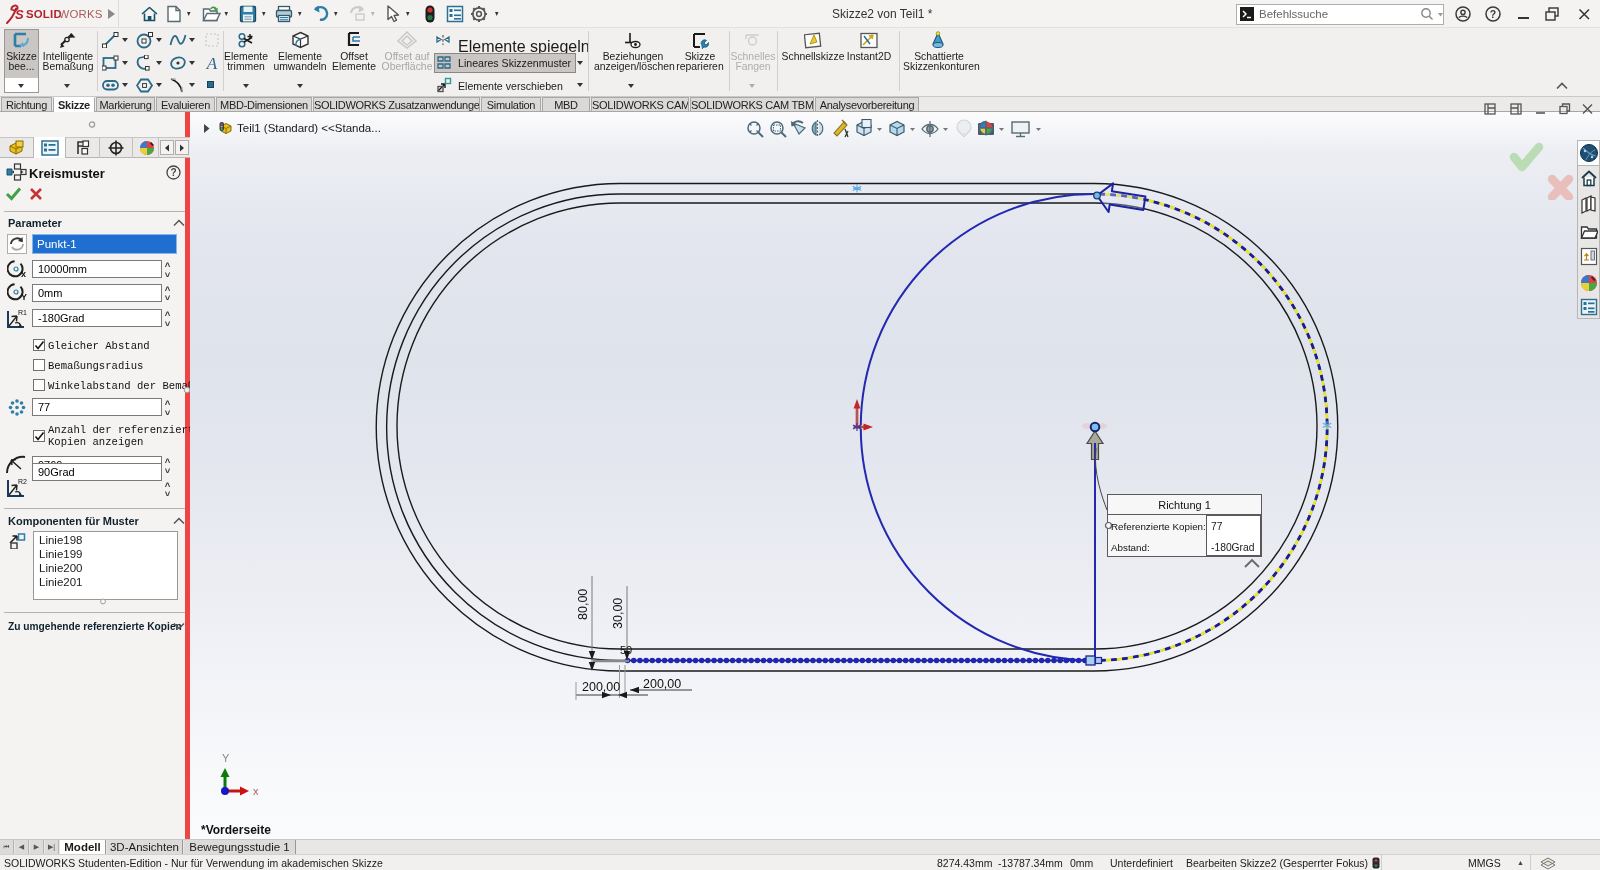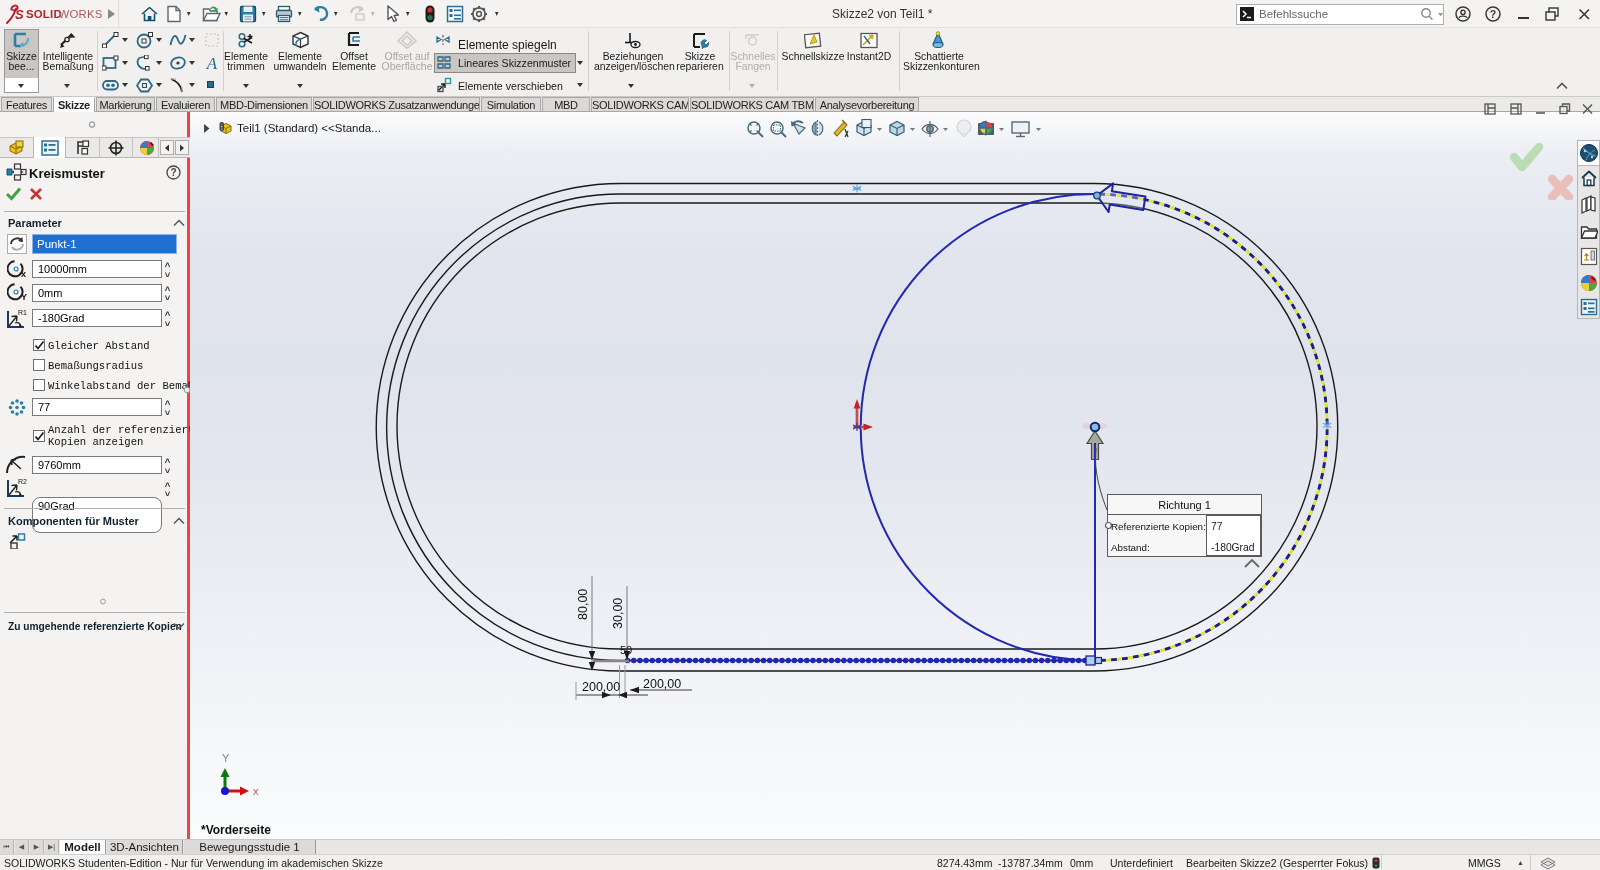--- a/index.html
+++ b/index.html
@@ -2,21 +2,21 @@
 <html><head>
 <meta charset="utf-8">
 <style>
 * { margin:0; padding:0; box-sizing:border-box; }
 html,body { width:1600px; height:870px; overflow:hidden; }
 body { font-family:"Liberation Sans", sans-serif; font-size:11px; color:#1a1a1a; background:#f2f1ef; position:relative; }
 .abs { position:absolute; }
 #titlebar { position:absolute; left:0; top:0; width:1600px; height:28px; background:#f4f3f1; border-bottom:1px solid #e4e2e0; }
 #ribbon { position:absolute; left:0; top:28px; width:1600px; height:69px; background:#f2f0ee; border-bottom:1px solid #cbc9c7; }
 #tabstrip { position:absolute; left:0; top:97px; width:1600px; height:15px; background:#eceae8; }
-#leftpanel { position:absolute; left:0; top:112px; width:190px; height:727px; background:#f4f3f2; border-right:3px solid #ef4444; }
+#leftpanel { position:absolute; left:0; top:112px; width:190px; height:727px; background:#f4f3f2; border-right:5px solid #ef4444; }
 #viewport { position:absolute; left:190px; top:112px; width:1410px; height:727px;
   background:linear-gradient(180deg,#fcfcfd 0px,#eceef3 40px,#e2e5ee 140px,#dfe3ec 250px,#e3e6ee 340px,#eaecf2 450px,#f1f2f7 550px,#f7f8fa 650px,#fafbfc 727px); }
 #bottomtabs { position:absolute; left:0; top:839px; width:1600px; height:15px; background:#e9e7e5; border-top:1px solid #c9c7c5; }
 #statusbar { position:absolute; left:0; top:854px; width:1600px; height:16px; background:#f1f0ee; border-top:1px solid #d4d2d0; font-size:10.5px; }
 .vsep { position:absolute; width:1px; background:#d2d0ce; top:3px; height:60px; }
 .rlabel { position:absolute; text-align:center; font-size:10.4px; color:#1c1c1c; line-height:10.3px; white-space:nowrap; }
 .dd { position:absolute; width:0; height:0; border-left:3.5px solid transparent; border-right:3.5px solid transparent; border-top:4px solid #333; }
 .tab { position:absolute; top:0; height:15px; background:#dbd9d7; border:1px solid #a9a7a5; border-bottom:none; text-align:center; font-size:11px; color:#222; line-height:14px; white-space:nowrap; overflow:hidden; letter-spacing:-0.3px; }
 .tab.sel { background:#ffffff; font-weight:bold; border-top:1px solid #ffffff; }
 .field { position:absolute; background:#fff; border:1px solid #7a7a7a; font-size:11px; line-height:16px; padding-left:5px; color:#000; }
@@ -272,21 +272,21 @@
 
   <svg class="abs" style="left:397px;top:3px" width="20" height="18" opacity="0.45">
       <path d="M10 1 L19 10 L10 17 L1 10 Z M10 5 L15 10 L10 14 L5 10 Z" fill="none" stroke="#9a9a9a" stroke-width="1.5"></path>
     </svg>
   <div class="rlabel" style="left:378px;top:24px;width:58px;color:#a8a6a4;">Offset auf<br>Oberfläche</div>
 
   <svg class="abs" style="left:436px;top:7px" width="14" height="13">
       <path d="M1 2 L5 4.5 L1 7 Z M13 2 L9 4.5 L13 7 Z" fill="none" stroke="#2a6a8a" stroke-width="1.3"></path>
       <line x1="7" y1="0" x2="7" y2="10" stroke="#555" stroke-width="1.2" stroke-dasharray="2.5 1.8"></line>
     </svg>
-  <div class="abs" style="left:458px;top:10px;font-size:12px;">Elemente spiegeln</div>
+  <div class="abs" style="left:458px;top:10px;font-size:16px;">Elemente spiegeln</div>
   <div class="abs" style="left:434px;top:25px;width:142px;height:20px;background:#c9c6c3;border:1px solid #8a8886;"></div>
   <svg class="abs" style="left:437px;top:27px" width="16" height="16">
       <g fill="none" stroke="#2a6a8a" stroke-width="1.3">
         <path d="M1 2 h5 v4 h-5 z M8 2 h5 v4 h-5 z M1 9 h5 v4 h-5 z M8 9 h5 v4 h-5 z"></path>
       </g>
     </svg>
   <div class="abs" style="left:458px;top:29px;font-size:10.6px;">Lineares Skizzenmuster</div>
   <div class="dd" style="left:577px;top:33px;"></div>
   <svg class="abs" style="left:436px;top:49px" width="16" height="16">
       <path d="M2 14 L9 7 M9 7 L5 7 M9 7 L9 11" stroke="#1a1a1a" stroke-width="1.4" fill="none"></path>
@@ -340,21 +340,21 @@
       <ellipse cx="10" cy="14" rx="5" ry="2.5" fill="#77b8dc" stroke="#1a5a80" stroke-width="1"></ellipse>
       <circle cx="10" cy="2.5" r="1.8" fill="#e8e840" stroke="#998a10" stroke-width="0.8"></circle>
     </svg>
   <div class="rlabel" style="left:903px;top:24px;width:72px;">Schattierte<br>Skizzenkonturen</div>
 
   <svg class="abs" style="left:1556px;top:54px" width="12" height="8">
       <path d="M1 6.5 L6 1.5 L11 6.5" fill="none" stroke="#555" stroke-width="1.6"></path>
     </svg>
 </div>
 <div id="tabstrip">
-  <div class="tab" style="left:1px;width:51px;">Features</div>
+  <div class="tab" style="left:1px;width:51px;">Richtung</div>
   <div class="tab sel" style="left:53px;width:42px;">Skizze</div>
   <div class="tab" style="left:96px;width:59px;">Markierung</div>
   <div class="tab" style="left:156px;width:59px;">Evaluieren</div>
   <div class="tab" style="left:216px;width:96px;">MBD-Dimensionen</div>
   <div class="tab" style="left:313px;width:167px;">SOLIDWORKS Zusatzanwendungen</div>
   <div class="tab" style="left:481px;width:60px;">Simulation</div>
   <div class="tab" style="left:542px;width:48px;">MBD</div>
   <div class="tab" style="left:591px;width:98px;">SOLIDWORKS CAM</div>
   <div class="tab" style="left:690px;width:124px;">SOLIDWORKS CAM TBM</div>
   <div class="tab" style="left:815px;width:104px;">Analysevorbereitung</div>
@@ -519,32 +519,33 @@
   <div class="field" style="left:32px;top:344px;width:130px;height:18px;">9760mm</div>
   <div class="spin" style="left:162px;top:344px;">˄<br>˅</div>
 
   <svg class="abs" style="left:5px;top:366px" width="24" height="21">
       <path d="M3 2 V18 H19" fill="none" stroke="#1a3a5c" stroke-width="2"></path>
       <path d="M4 17 L12 7 M12 7 l-5.5 0.5 M12 7 l-0.5 5.5" stroke="#222" stroke-width="1.4" fill="none"></path>
       <path d="M10 14 C13 13,15 14,15.5 16.5" fill="none" stroke="#222" stroke-width="1.3"></path>
       <path d="M14 18.5 l3-1.5 -2.5-2.5 z" fill="#222"></path>
       <text x="13" y="6" font-size="7" fill="#111" font-family="Liberation Sans">R2</text>
     </svg>
-  <div class="field" style="left:32px;top:385px;width:130px;height:36px;border-radius:8px;">90Grad</div>
+  <div class="field" style="left:32px;top:351px;width:130px;height:18px;">90Grad</div>
   <div class="spin" style="left:162px;top:367.5px;">˄<br>˅</div>
   <div class="abs" style="left:4px;top:396px;width:181px;height:1px;background:#b4b2b0;"></div>
   <div class="sect abs" style="left:8px;top:403px;">Komponenten für Muster</div>
   <svg class="abs" style="left:173px;top:405px" width="12" height="8">
       <path d="M1 6.5 L6 1.5 L11 6.5" fill="none" stroke="#555" stroke-width="1.5"></path>
     </svg>
   <svg class="abs" style="left:8px;top:421px" width="18" height="16">
       <path d="M2 10 L9 3 M9 3 l-4.5 0 M9 3 l0 4.5" stroke="#1a1a1a" stroke-width="1.5" fill="none"></path>
       <rect x="10.5" y="1" width="6" height="6" fill="none" stroke="#2d7fa8" stroke-width="1.5"></rect>
       <rect x="3" y="10" width="6" height="6" fill="none" stroke="#444" stroke-width="1.5"></rect>
     </svg>
+  <div class="abs" style="left:33px;top:419px;width:145px;height:69px;background:#fff;border:1px solid #9a9896;font-size:11.5px;line-height:14px;padding:1px 0 0 5px;">Linie198<br>Linie199<br>Linie200<br>Linie201</div>
   <svg class="abs" style="left:99px;top:486px" width="8" height="7">
       <circle cx="4" cy="3.5" r="2.4" fill="#f8f8f8" stroke="#999" stroke-width="1"></circle>
     </svg>
   <div class="abs" style="left:4px;top:500px;width:181px;height:1px;background:#b4b2b0;"></div>
   <div class="sect abs" style="left:8px;top:509px;font-size:10.2px;">Zu umgehende referenzierte Kopien</div>
   <svg class="abs" style="left:173px;top:510px" width="12" height="8">
       <path d="M1 1.5 L6 6.5 L11 1.5" fill="none" stroke="#555" stroke-width="1.5"></path>
     </svg>
 
   <svg class="abs" style="left:183px;top:274px" width="8" height="8">
@@ -793,21 +794,21 @@
   </svg>
   <div class="abs" style="left:11px;top:711px;font-weight:bold;font-size:12px;color:#111;">*Vorderseite</div>
 </div>
 <div id="bottomtabs">
   <div class="abs" style="left:0;top:0;width:14px;height:14px;background:#dddbd9;border-right:1px solid #b8b6b4;text-align:center;font-size:6.5px;line-height:14px;color:#444;">⏮</div>
   <div class="abs" style="left:15px;top:0;width:14px;height:14px;background:#dddbd9;border-right:1px solid #b8b6b4;text-align:center;font-size:7px;line-height:14px;color:#555;">◀</div>
   <div class="abs" style="left:30px;top:0;width:14px;height:14px;background:#dddbd9;border-right:1px solid #b8b6b4;text-align:center;font-size:7px;line-height:14px;color:#555;">▶</div>
   <div class="abs" style="left:45px;top:0;width:14px;height:14px;background:#dddbd9;border-right:1px solid #b8b6b4;text-align:center;font-size:7px;line-height:14px;color:#555;">▶|</div>
   <div class="abs" style="left:60px;top:0;width:46px;height:14px;background:#fff;border-right:1px solid #9a9896;text-align:center;font-weight:bold;font-size:11.5px;line-height:14px;">Modell</div>
   <div class="abs" style="left:107px;top:0;width:76px;height:14px;background:#dddbd9;border-right:1px solid #9a9896;text-align:center;font-size:11.5px;line-height:14px;">3D-Ansichten</div>
-  <div class="abs" style="left:184px;top:0;width:132px;height:14px;background:#dddbd9;border-right:1px solid #9a9896;text-align:center;font-size:11.5px;line-height:14px;">Bewegungsstudie 1</div>
+  <div class="abs" style="left:184px;top:0;width:112px;height:14px;background:#dddbd9;border-right:1px solid #9a9896;text-align:center;font-size:11.5px;line-height:14px;">Bewegungsstudie 1</div>
 </div>
 <div id="statusbar">
   <div class="abs" style="left:4px;top:2px;color:#1a1a1a;">SOLIDWORKS Studenten-Edition - Nur für Verwendung im akademischen Skizze</div>
   <div class="abs" style="left:937px;top:2px;">8274.43mm</div>
   <div class="abs" style="left:998px;top:2px;">-13787.34mm</div>
   <div class="abs" style="left:1070px;top:2px;">0mm</div>
   <div class="abs" style="left:1110px;top:2px;">Unterdefiniert</div>
   <div class="abs" style="left:1186px;top:2px;">Bearbeiten Skizze2 (Gesperrter Fokus)</div>
   <svg class="abs" style="left:1372px;top:2px" width="8" height="12">
       <rect x="0.5" y="0.5" width="7" height="11" rx="2" fill="#2a2a2a"></rect>

